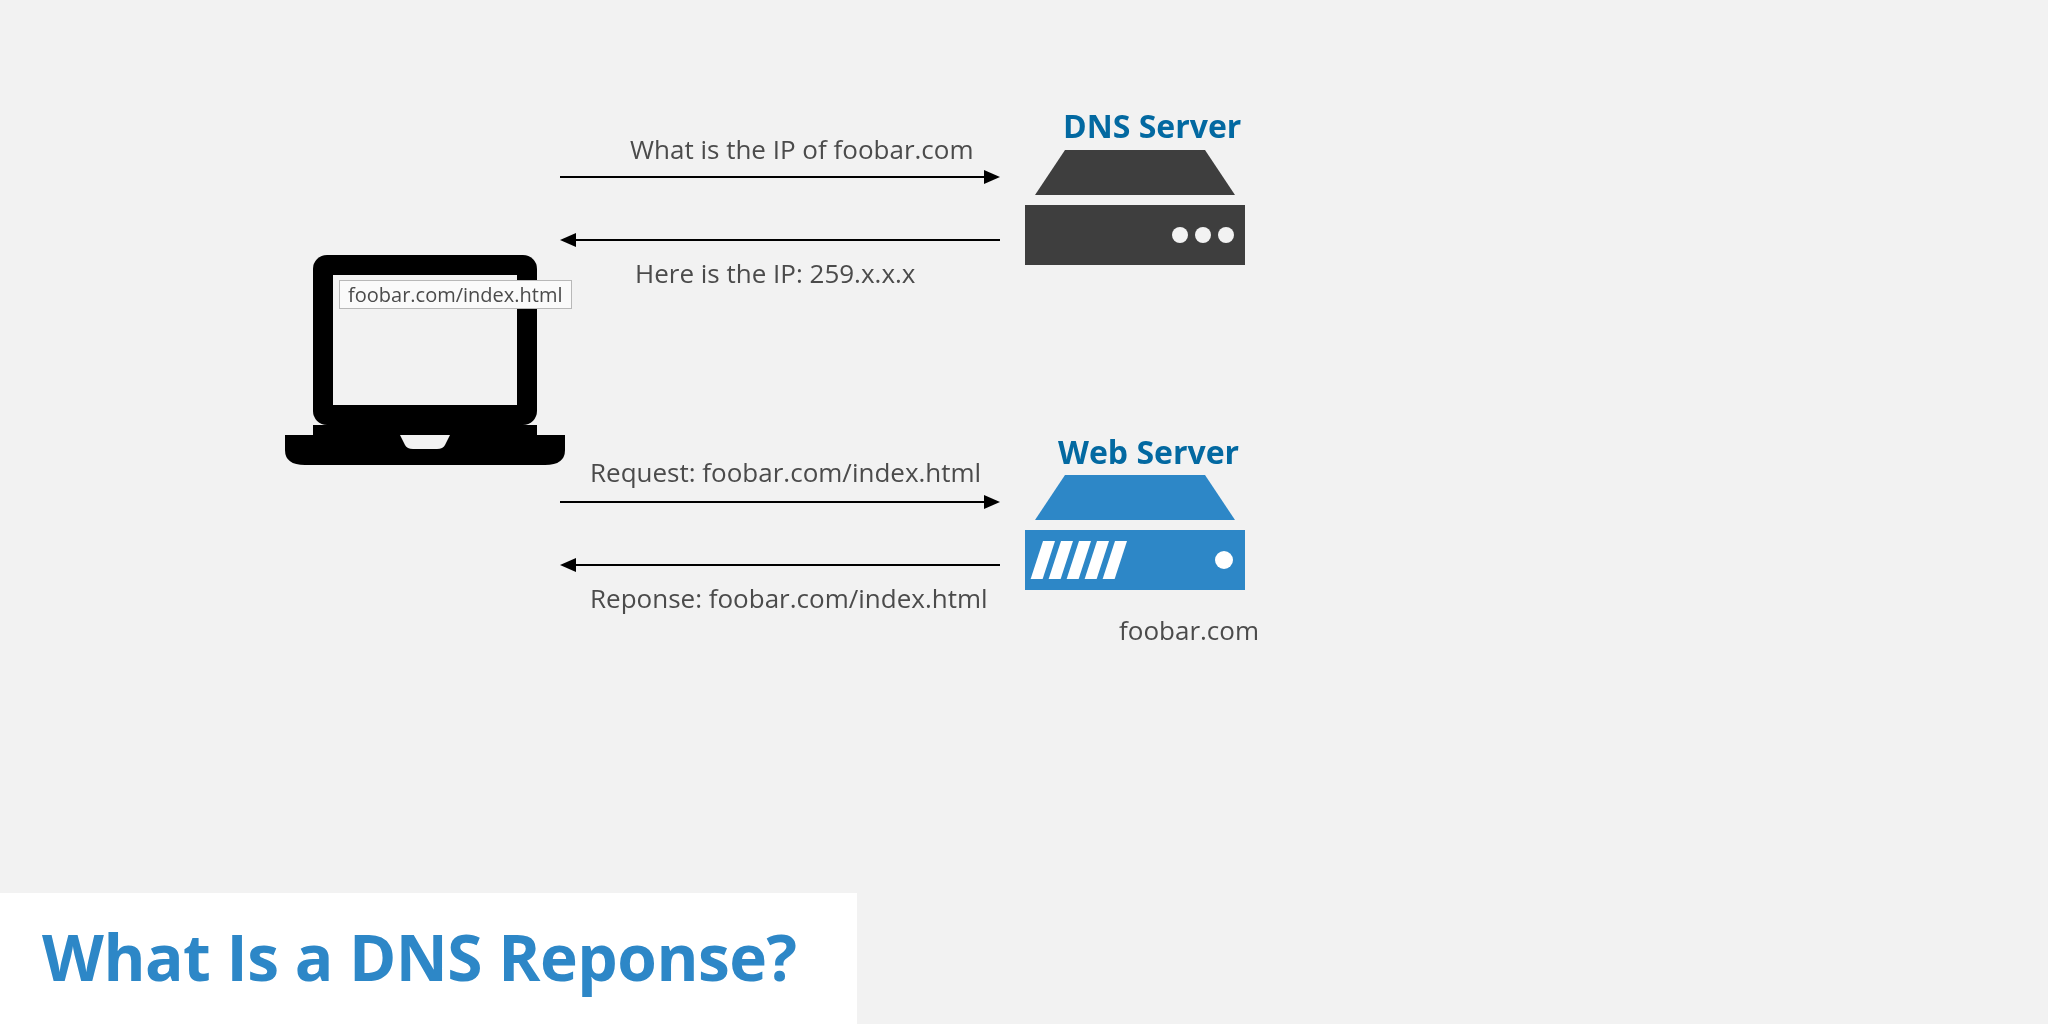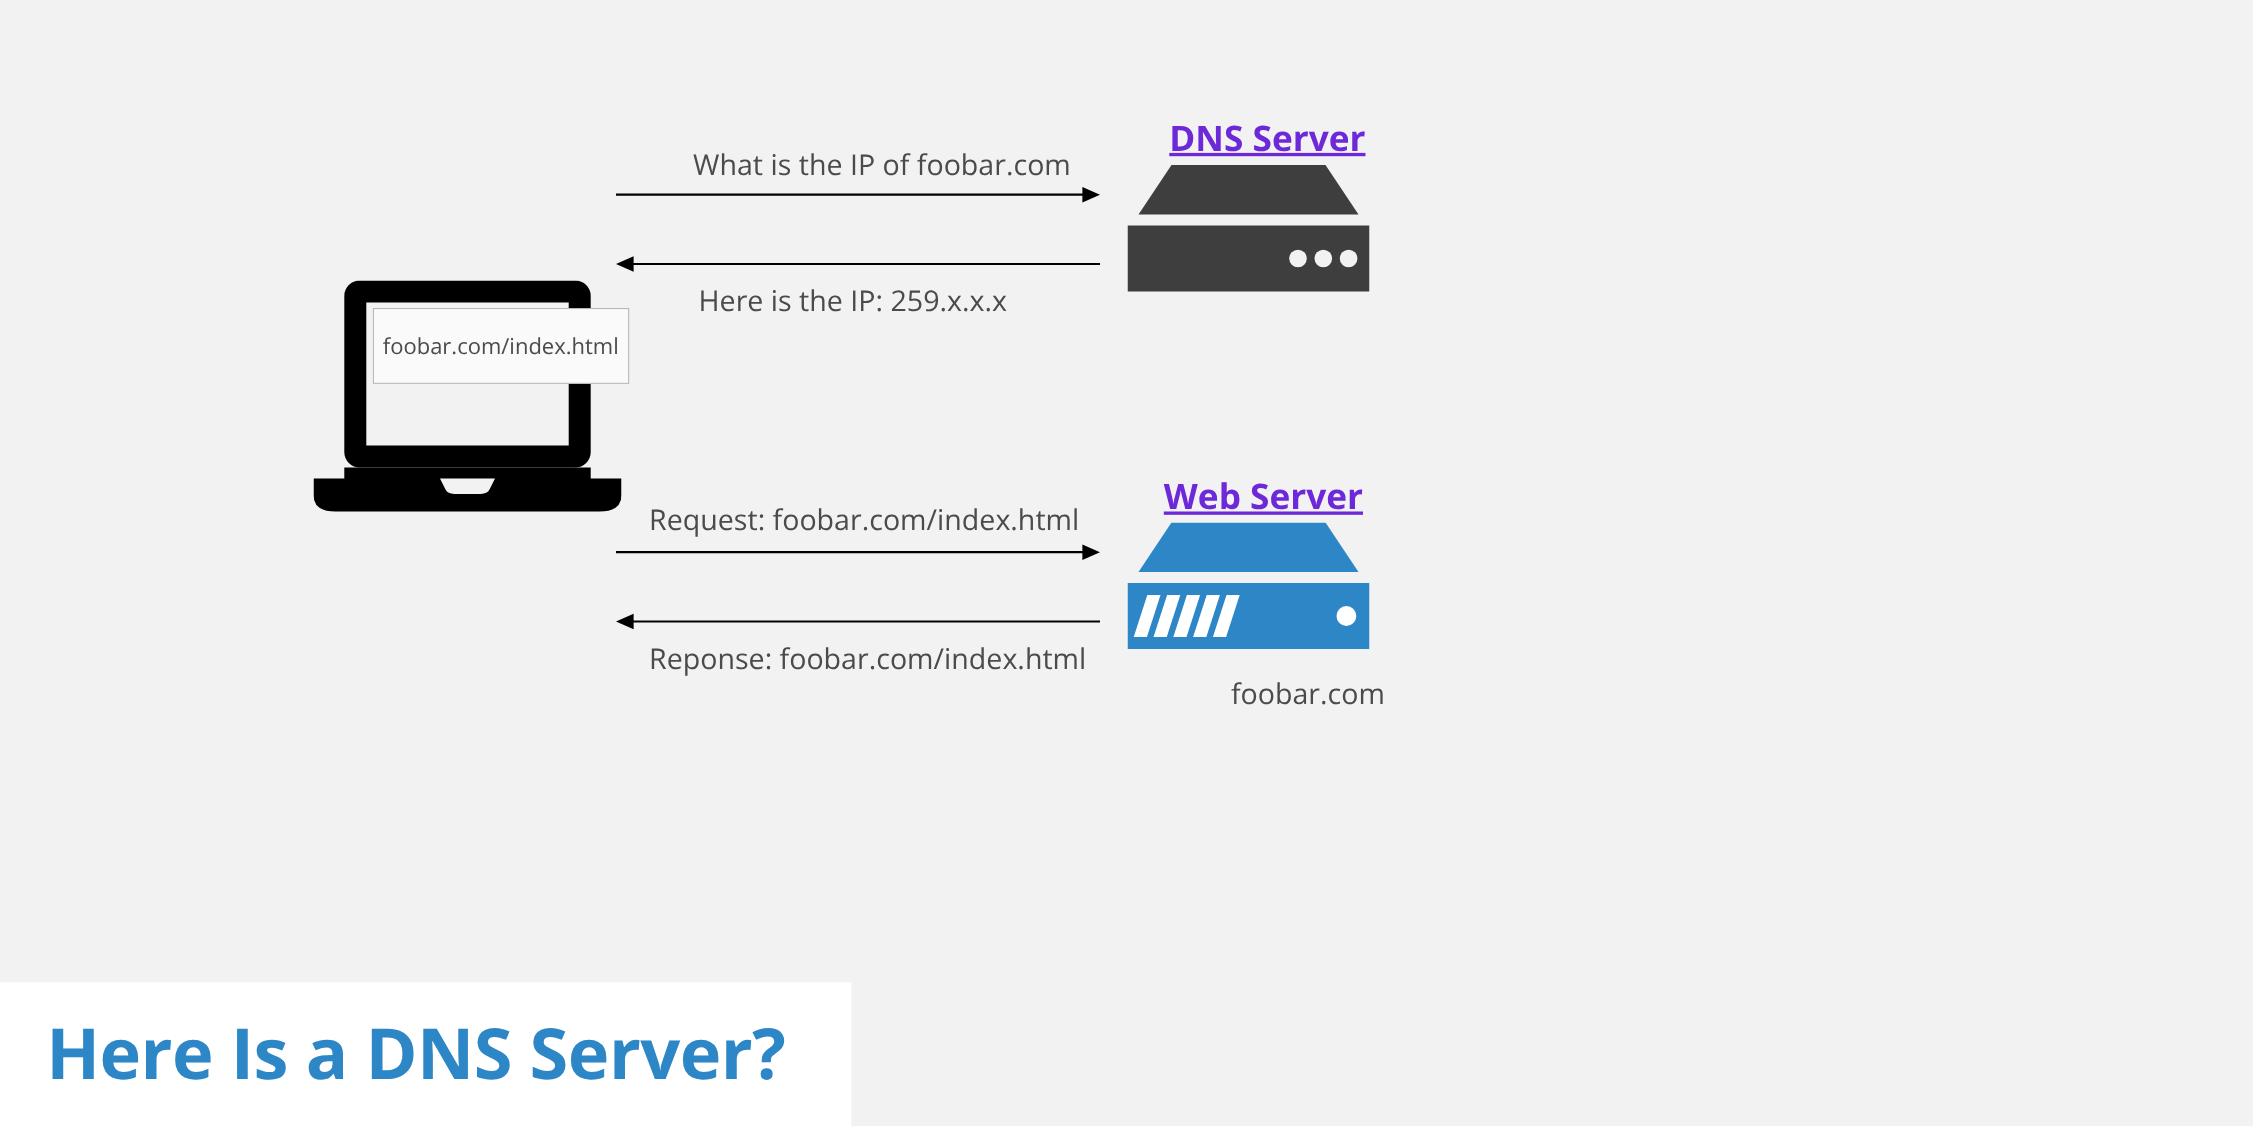--- a/index.html
+++ b/index.html
@@ -32,37 +32,36 @@
     font-weight: 700;
     color: #2d87c7;
     letter-spacing: -0.5px;
   }
   
   
   .laptop-url {
     border: 1px solid #b8b8b8;
     background: #fafafa;
     font-size: 20px;
-    padding: 20px 8px;
+    padding: 0 8px;
     color: #4b4b4b;
   }
   
   
   .arrow-label {
     font-size: 26px;
     color: #4b4b4b;
   }
   svg { display: block; }
   
   
   .server-title {
     font-size: 32px;
     font-weight: 700;
-    color: #6d28d9;
-    text-decoration: underline;
+    color: #0369a1;
   }
   .server-caption {
     font-size: 26px;
     color: #4b4b4b;
     margin-left: 44px;
   }
 </style>
 </head>
 <body>
 
@@ -138,16 +137,16 @@
 
   <div class="abs" style="left:560px; top:555px;">
     <svg width="440" height="20" viewBox="0 0 440 20">
       <line x1="12" y1="10" x2="440" y2="10" stroke="#000" stroke-width="2"></line>
       <polygon points="0,10 16,3 16,17" fill="#000"></polygon>
     </svg>
   </div>
   <div class="abs arrow-label" style="left:590px; top:580px;">Reponse: foobar.com/index.html</div>
 
   <div class="abs title-bar">
-    <h1>Here Is a DNS Server?</h1>
+    <h1>What Is a DNS Reponse?</h1>
   </div>
 
 </div>
 
 </body></html>

